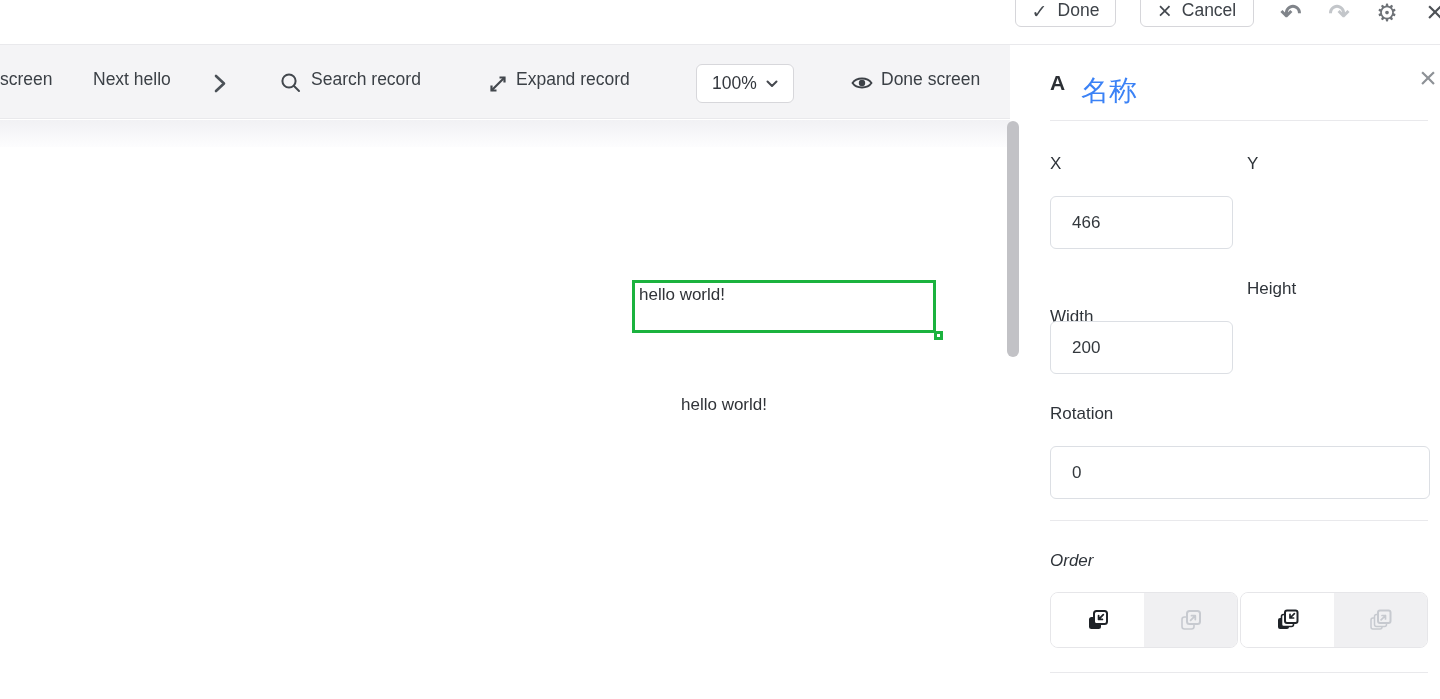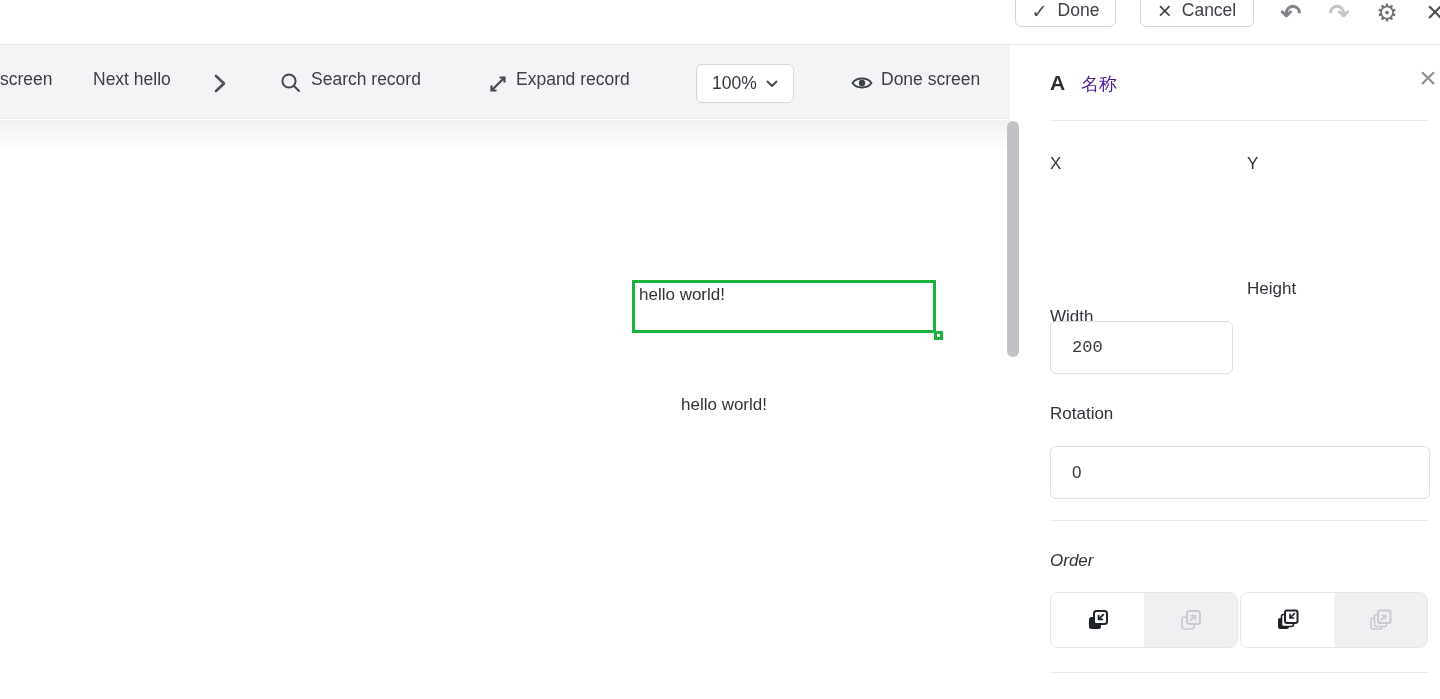--- a/index.html
+++ b/index.html
@@ -47,22 +47,22 @@
 
   
   .scrollbar { left:1005px; top:119px; width:17px; height:580px; z-index:30; }
   .scroll-thumb { position:absolute; left:2px; top:2px; width:12px; height:236px;
                   background:#c2c2c6; border-radius:6px; cursor:grab; }
 
   
   .panel { left:1022px; top:45px; width:418px; height:654px; background:#fff; z-index:20; }
   .panel .hdr-a { position:absolute; left:28px; top:26px; font-size:21px;
                   font-weight:700; color:#2c3035; }
-  .panel .hdr-title { position:absolute; left:59px; top:27px; font-size:18px;
-                      color:#4c1d95;text-align:right; }
+  .panel .hdr-title { position:absolute; left:59px; top:27px; font-size:28px;
+                      color:#3b82f6;text-align:right; }
   .panel .hdr-close { position:absolute; left:390px; top:18px; width:32px; height:32px;
                       font-size:30px; line-height:30px; text-align:center;
                       color:#8d9196; cursor:pointer; }
   .pdivider { position:absolute; left:28px; width:378px; height:1px; background:var(--border); }
   .plabel { position:absolute; font-size:17px; color:var(--ink2); }
   .inp { position:absolute; width:183px; height:53px; border:1px solid var(--inpborder);
          border-radius:6px; background:#fff; font-size:17px; color:#33383d;
          padding-left:21px; font-family:"Liberation Sans",sans-serif; outline:none; }
   .inp.wide { width:380px; }
   .order-group { position:absolute; top:547px; width:188px; height:56px;
@@ -154,24 +154,25 @@
   </div>
 
   <div class="abs panel">
     <span class="hdr-a">A</span>
     <span class="hdr-title">名称</span>
     <span class="hdr-close">×</span>
     <div class="pdivider" style="top:75px;"></div>
 
     <span class="plabel" style="left:28px;top:109px;">X</span>
     <span class="plabel" style="left:225px;top:109px;">Y</span>
+    <input class="inp" style="left: 28px; top: 151px;" value="466">
 
     <span class="plabel" style="left:28px;top:226px;margin-top:36px;">Width</span>
     <span class="plabel" style="left:225px;top:234px;">Height</span>
-    <input class="inp" style="left: 28px; top: 276px; font-family: Liberation Mono, monospace;" value="200">
+    <input class="inp" style="left: 28px; top: 276px;" value="200">
 
     <span class="plabel" style="left:28px;top:359px;">Rotation</span>
     <input class="inp wide" style="left: 28px; top: 401px;" value="0">
 
     <div class="pdivider" style="top:475px;"></div>
 
     <span class="plabel" style="left:28px;top:506px;font-style:italic;">Order</span>
 
     <div class="order-group" style="left:28px;">
       <div class="order-btn on">

